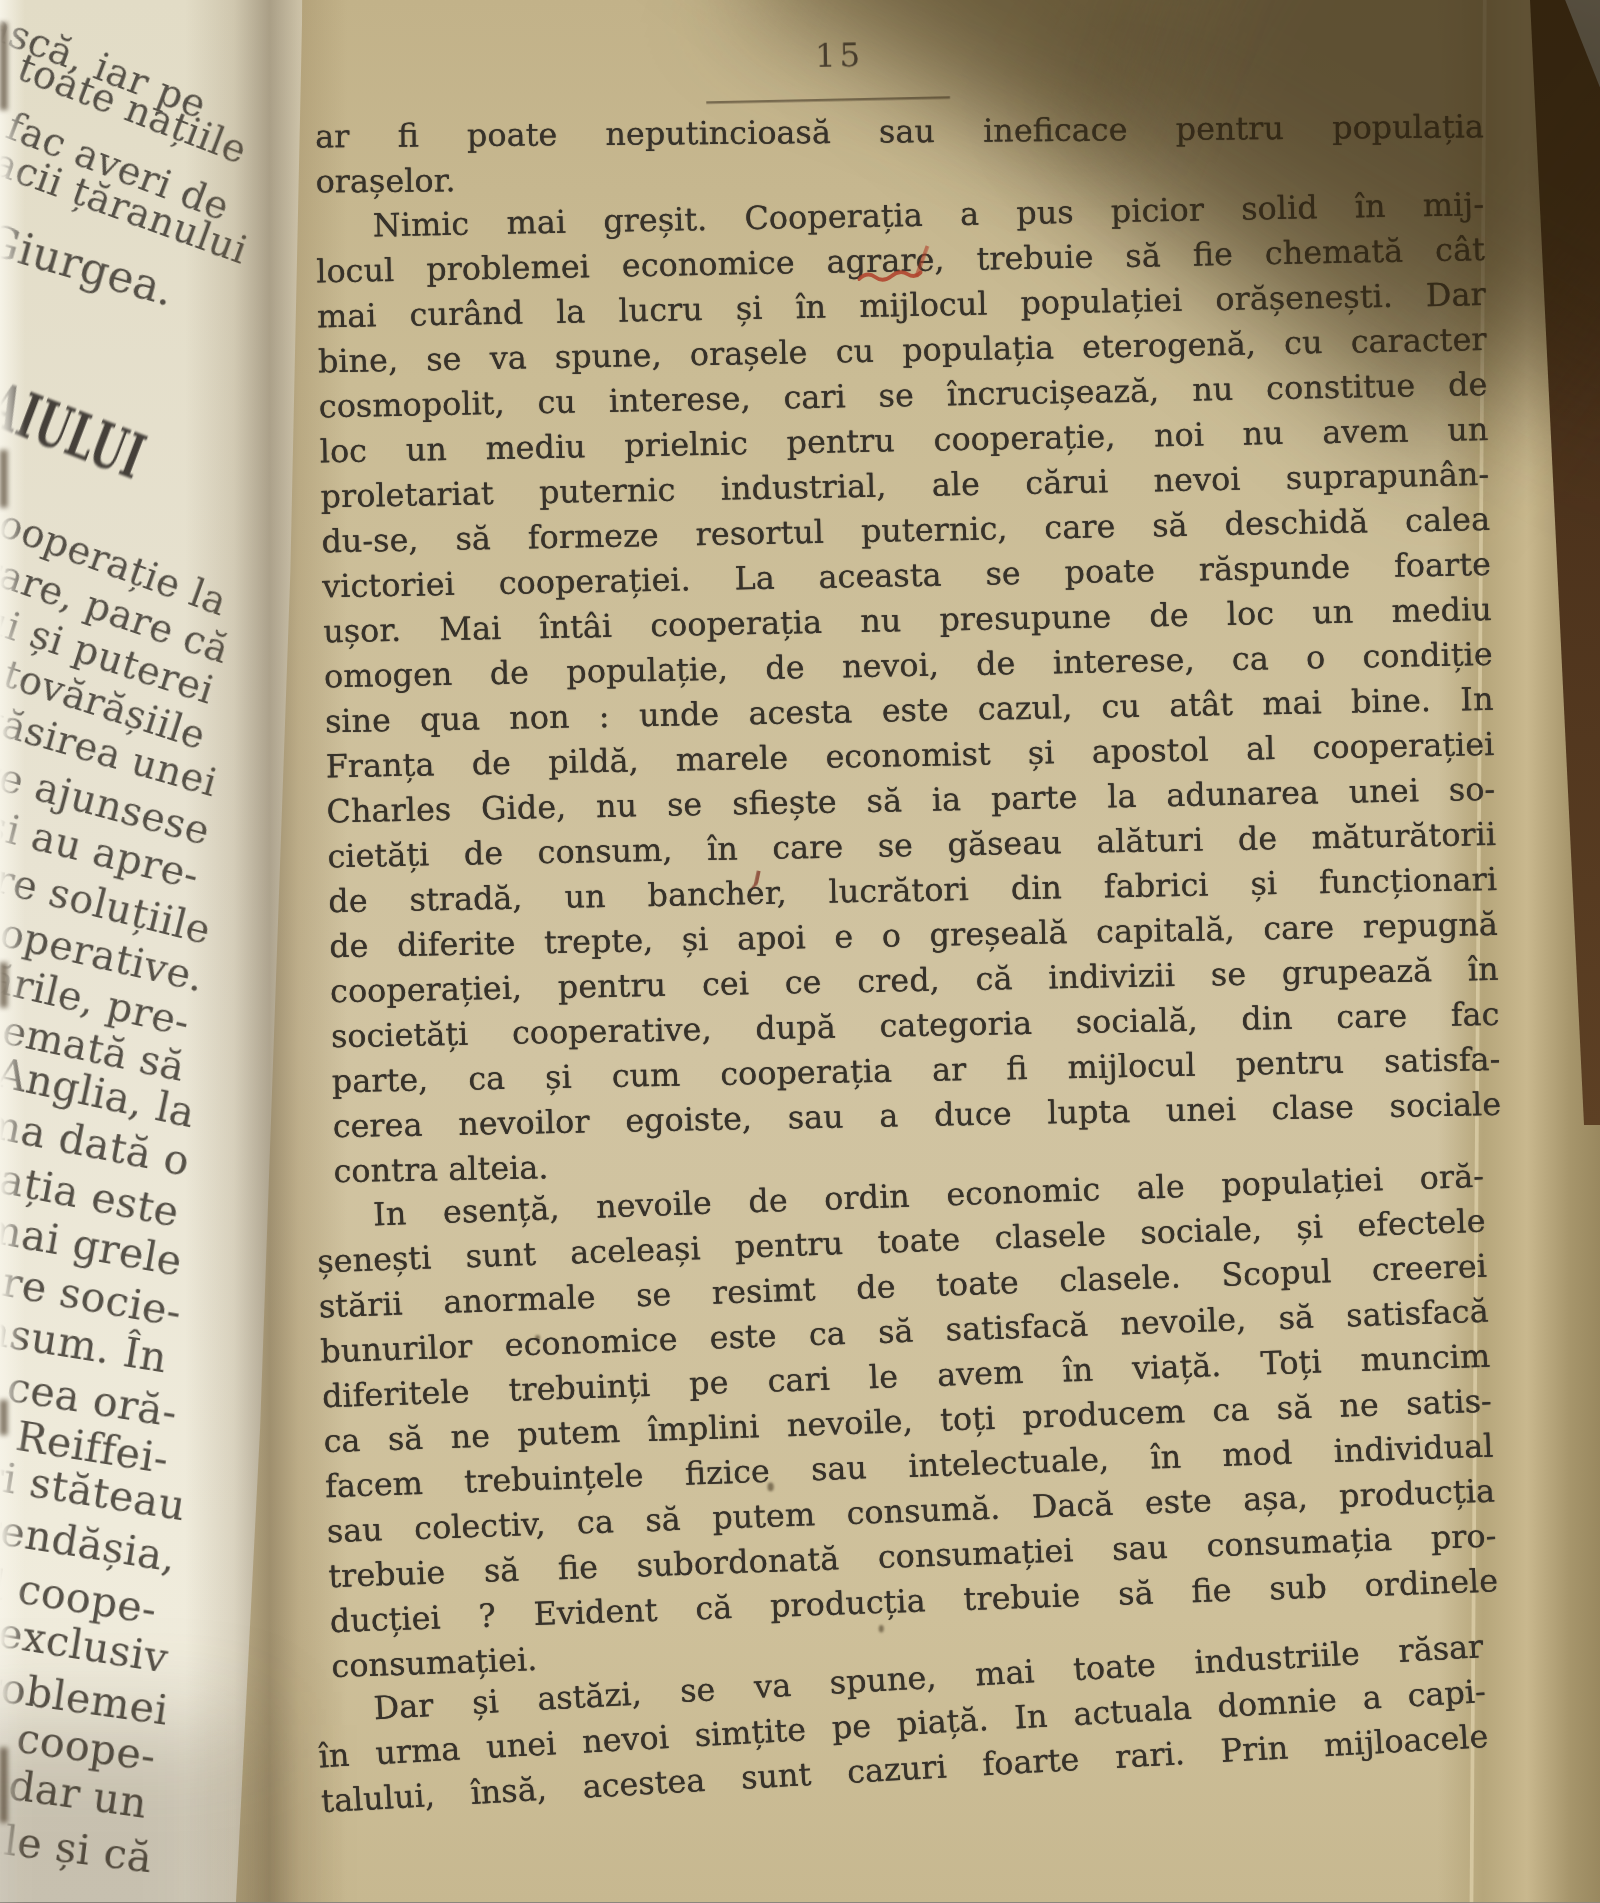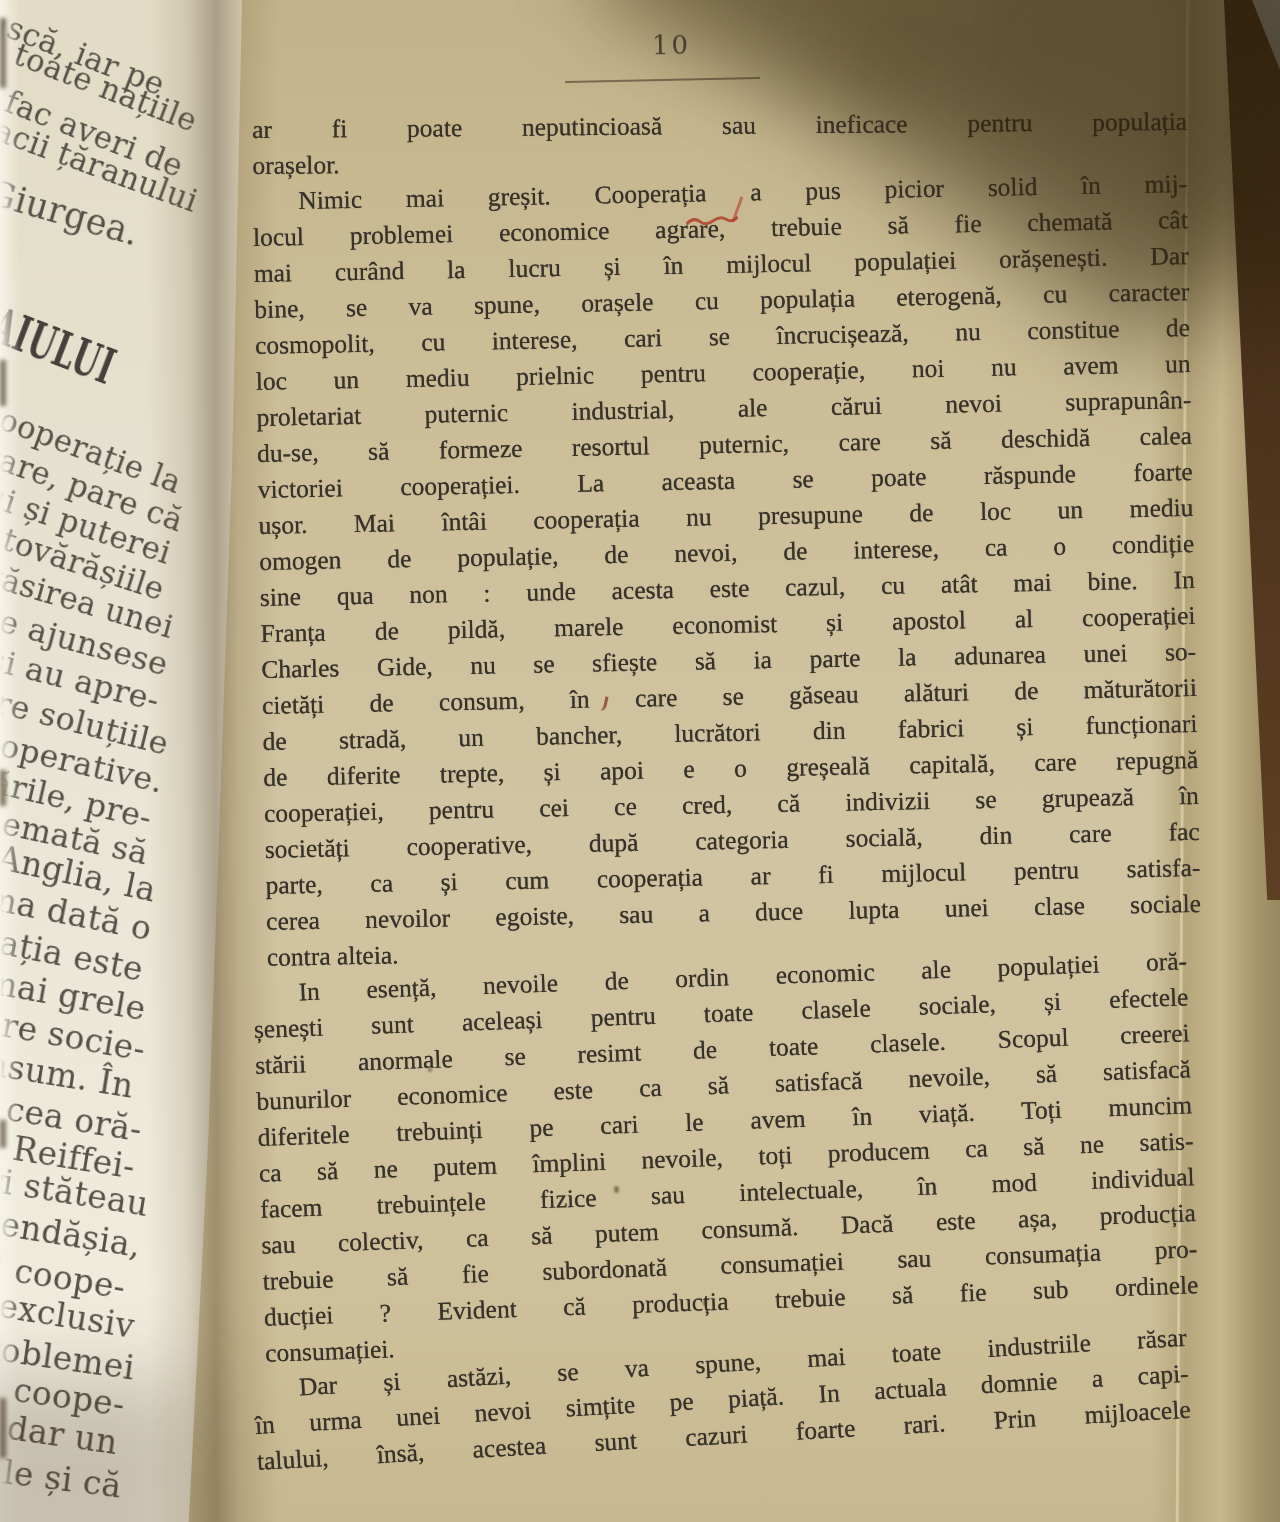--- a/index.html
+++ b/index.html
@@ -58,22 +58,22 @@
   
   .page-number{
     position:absolute;left:652px;top:30px;font-size:26px;letter-spacing:3px;
     color:#4a4134;transform:rotate(-1deg);filter:blur(0.3px);
   }
   .page-number-rule{
     position:absolute;left:565px;top:79px;width:195px;height:2px;
     background:rgba(70,58,40,.6);transform:rotate(-1.2deg);filter:blur(0.6px);
   }
   .text-block{
-    position:absolute;left:252px;top:112px;width:935px;
-    color:var(--ink,#37322a);filter:blur(0.35px);font-family:Liberation Serif, serif;
+    position:absolute;left:252px;top:92px;width:935px;
+    color:var(--ink,#37322a);filter:blur(0.35px);
   }
   .para{position:relative;transform-origin:0 0;}
   .mline{
     height:36px;line-height:36px;font-size:25.5px;overflow:visible;
     text-align:justify;text-align-last:justify;text-justify:inter-word;
     text-shadow:0 0 0.7px rgba(45,40,30,.85);
   }
   .para.indent .mline:first-child{text-indent:46px;}
   .mline.endline{text-align-last:left;}
   
@@ -154,21 +154,21 @@
     </div>
   <div class="left-edge-strip"></div>
   <div class="nick" style="left:0;top:18px;height:70px"></div>
   <div class="nick" style="left:0;top:360px;height:46px"></div>
   <div class="nick" style="left:0;top:770px;height:36px"></div>
   <div class="nick" style="left:0;top:1120px;height:28px"></div>
   <div class="nick" style="left:0;top:1398px;height:60px"></div>
 
   <div class="gutter"></div>
 
-  <div class="page-number">10</div>
+  <div class="page-number">15</div>
   <div class="page-number-rule"></div>
   <div class="text-block" id="text-block">
       <div class="para" style="transform: rotate(-0.5deg);">
         <div class="mline">ar fi poate neputincioasă sau ineficace pentru populația</div>
         <div class="mline endline">orașelor.</div>
       </div>
       <div class="para indent" style="transform: rotate(-1.1deg);">
         <div class="mline">Nimic mai greșit. Cooperația a pus picior solid în mij-</div>
         <div class="mline">locul problemei economice agrare, trebuie să fie chemată cât</div>
         <div class="mline">mai curând la lucru și în mijlocul populației orășenești. Dar</div>

